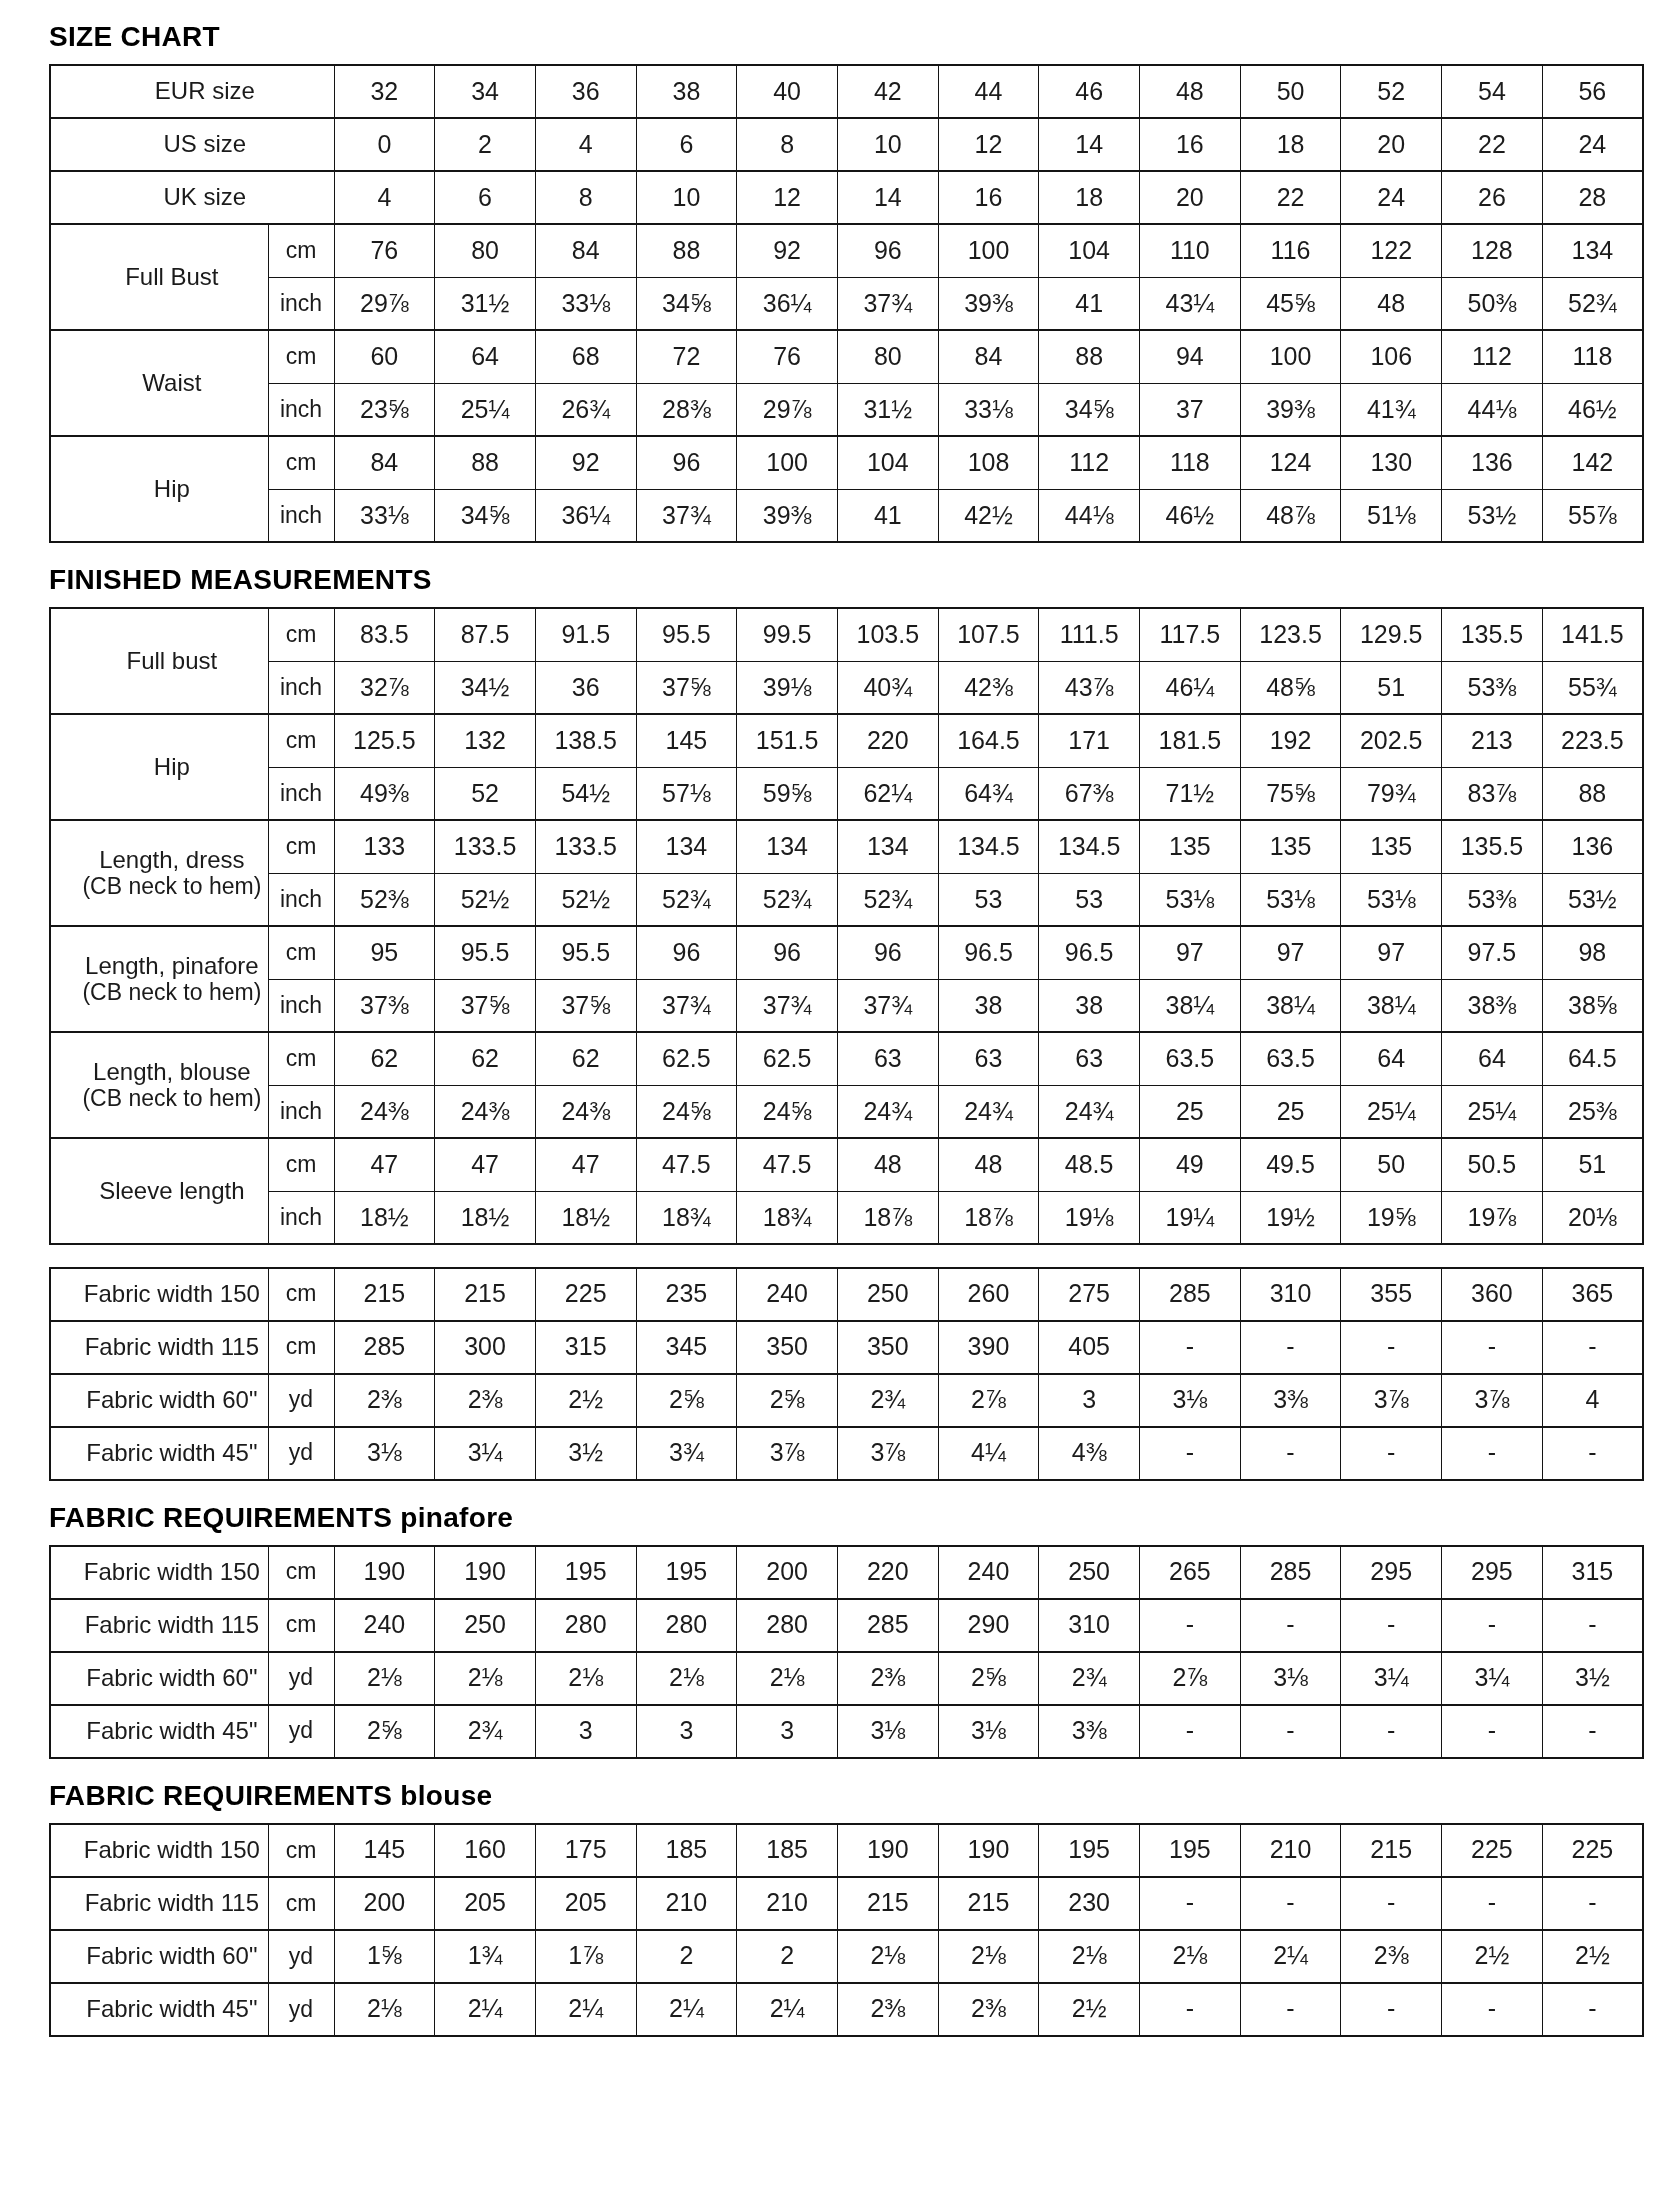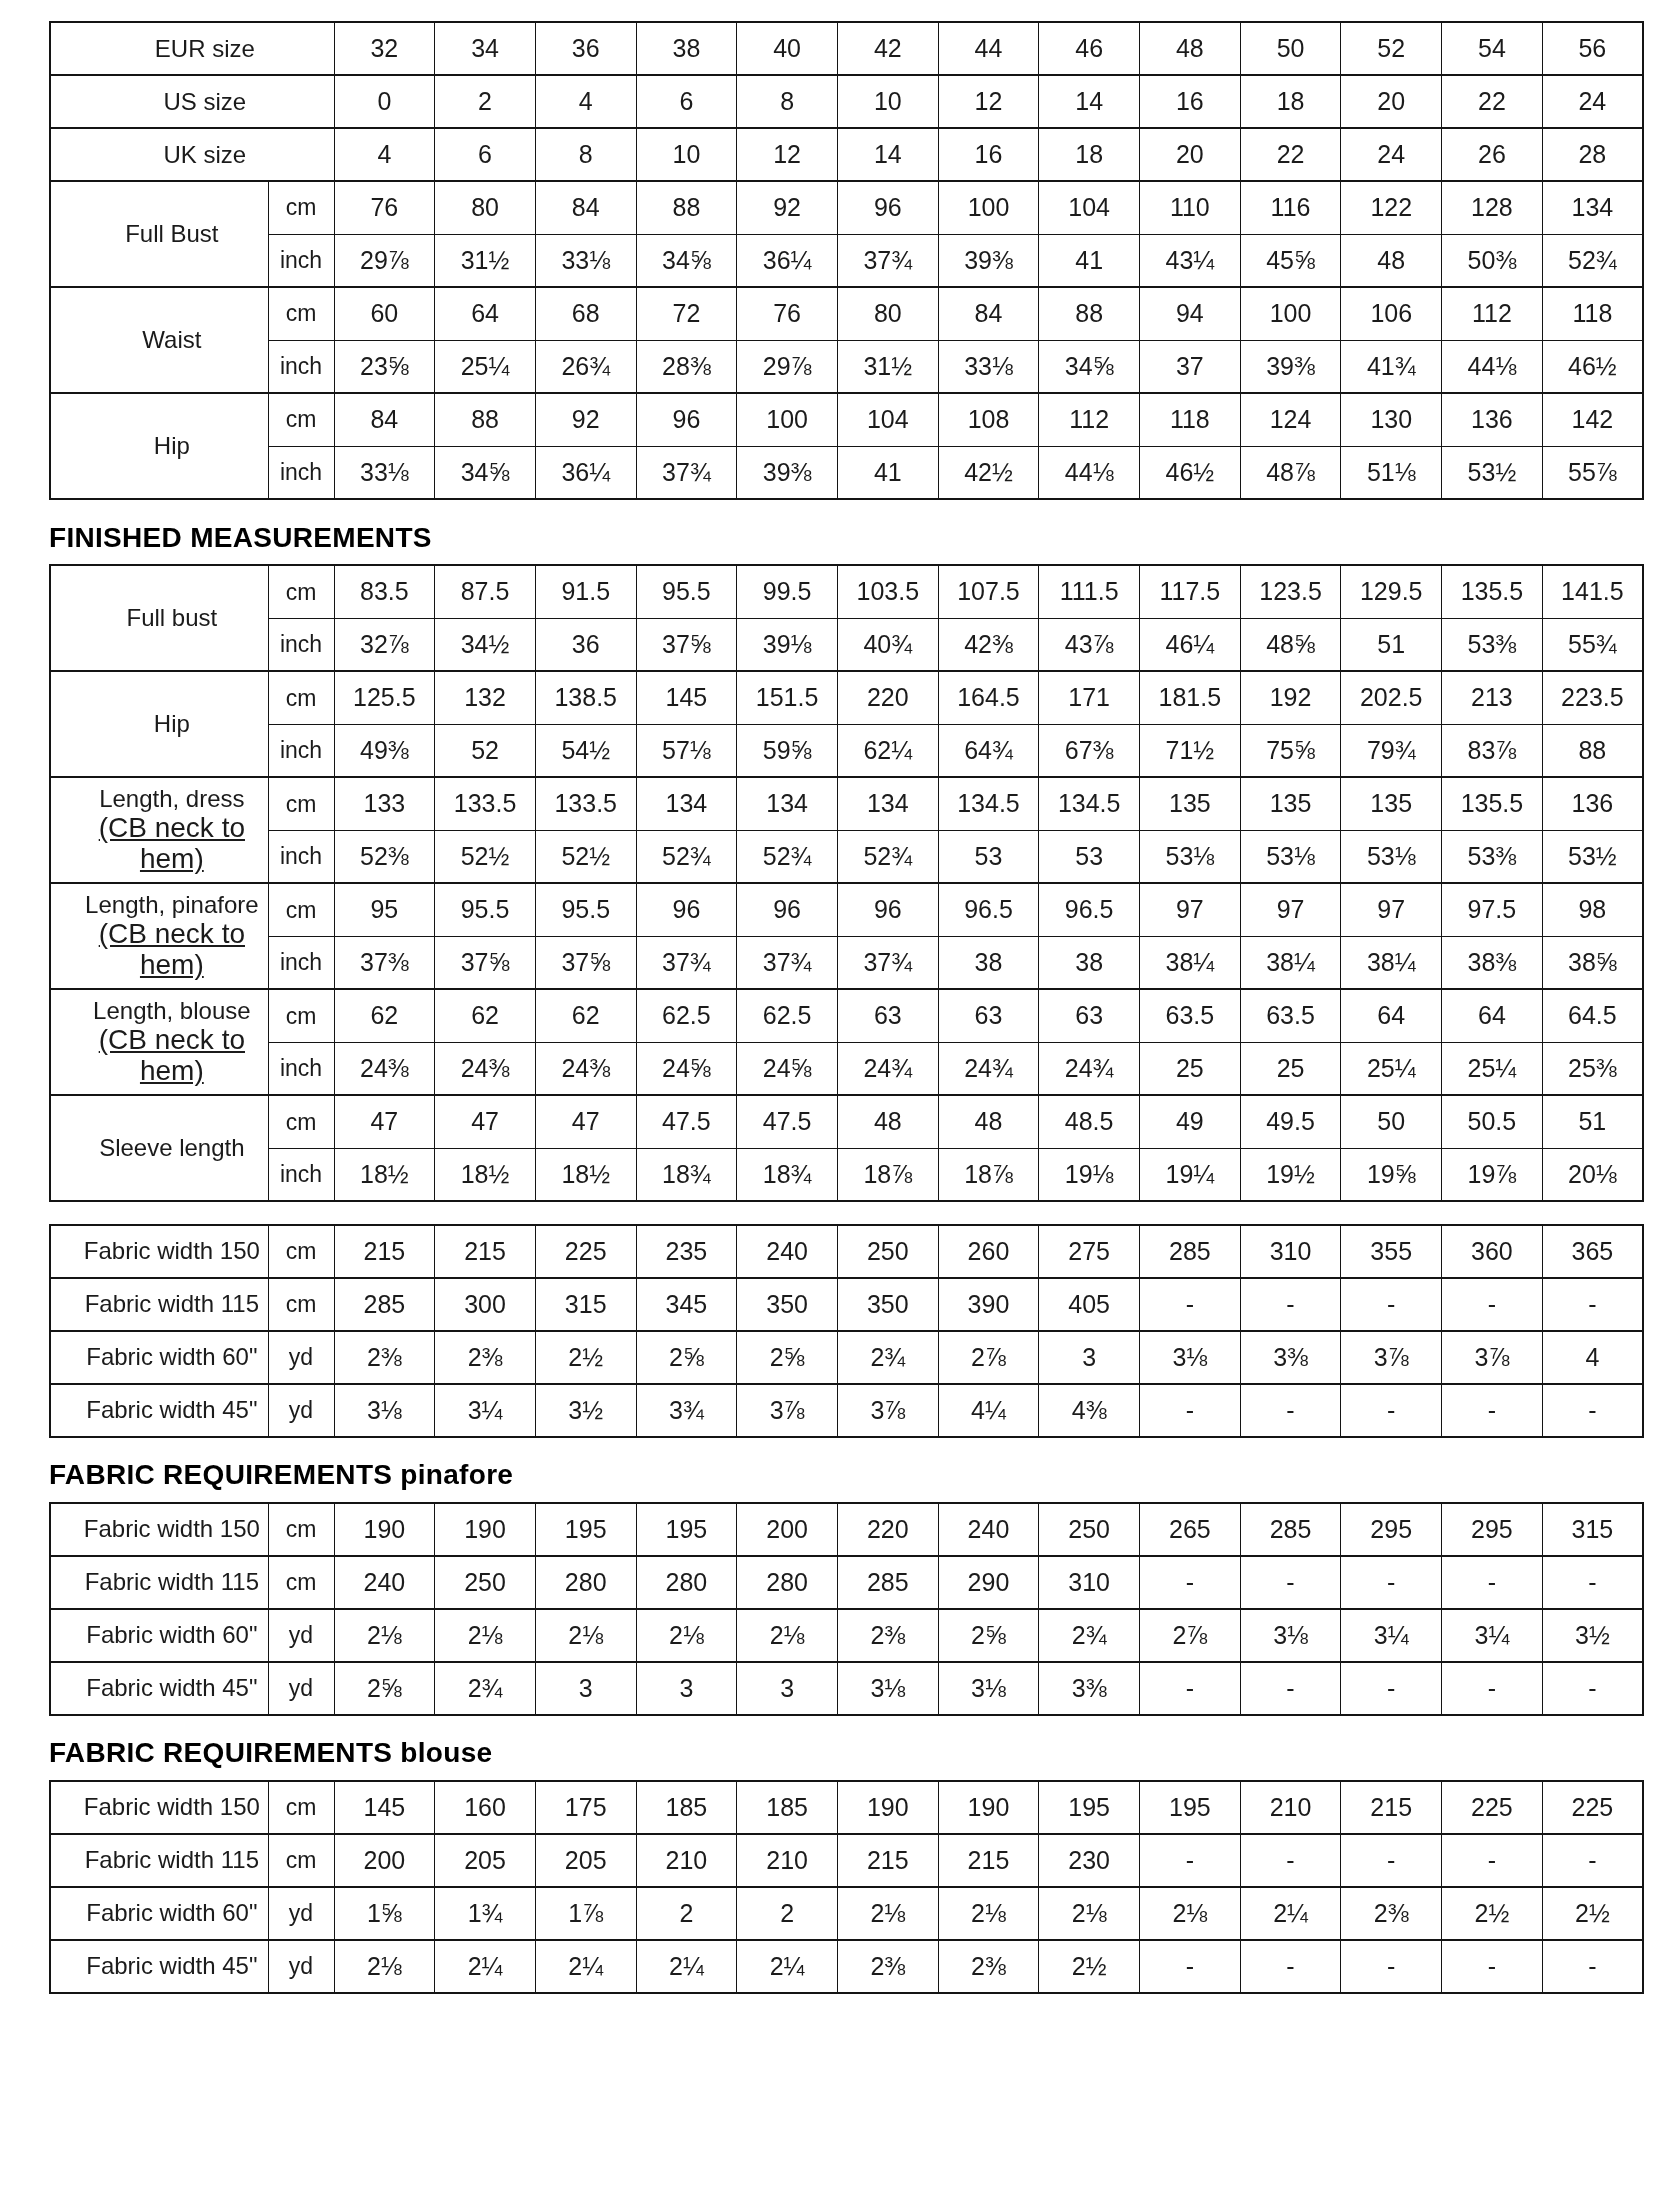--- a/index.html
+++ b/index.html
@@ -34,28 +34,29 @@
     height: 53px;
     padding: 0 1.8px;
     font-size: 25px;
     line-height: 1.1;
     color: #1b1b1b;
     overflow: hidden;
   }
   tr.group-start td { border-top-width: 2.7px; }
   .data-table td.label-cell { font-size: 24px; padding-left: 27px; }
   .data-table td.unit-cell  { font-size: 23px; }
-  .label-cell .sublabel { display: block; font-size: 28px; margin-top: 1px; text-decoration: underline; }
+  .label-cell .sublabel { display: block; font-size: 23px; margin-top: 1px; }
 </style>
 </head>
 <body>
 
 <div class="page">
 
   <section class="section">
+    <h2 class="section-title">SIZE CHART</h2>
     <div data-table="0">
         <table class="data-table">
           <colgroup>
             <col class="col-label">
             <col class="col-unit">
             <col class="col-val">
             <col class="col-val">
             <col class="col-val">
             <col class="col-val">
             <col class="col-val">

